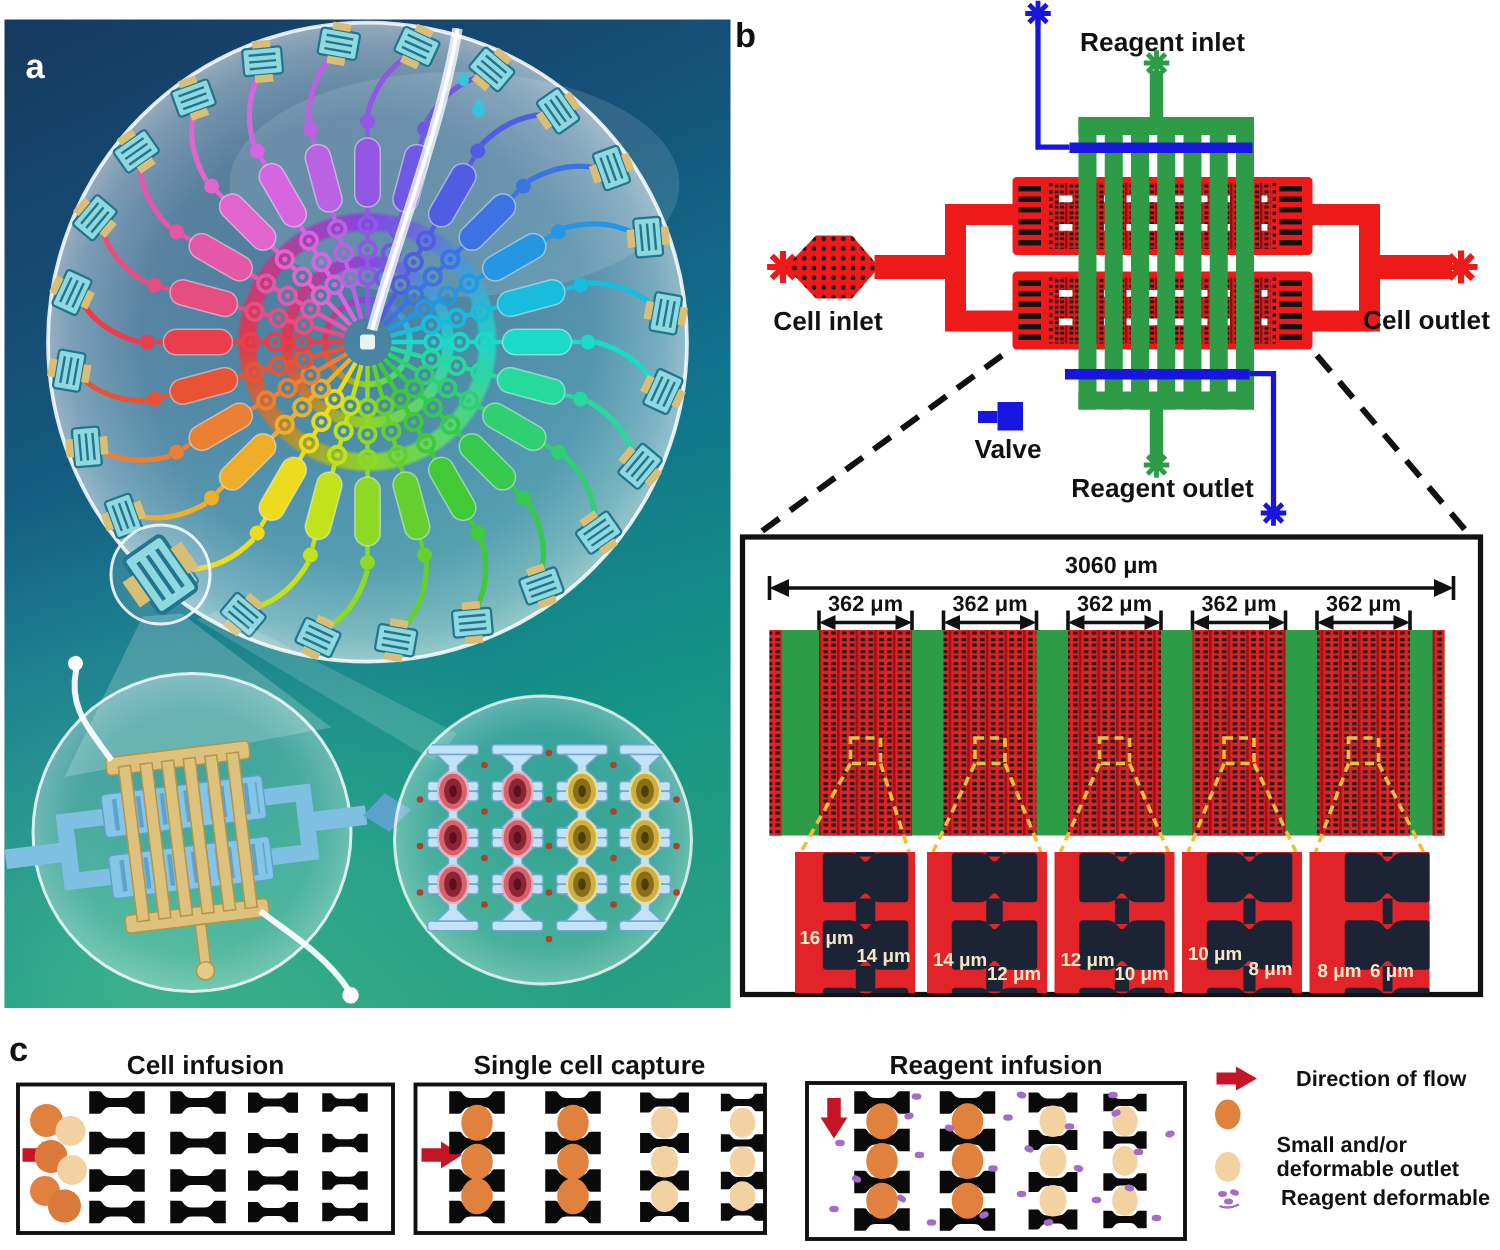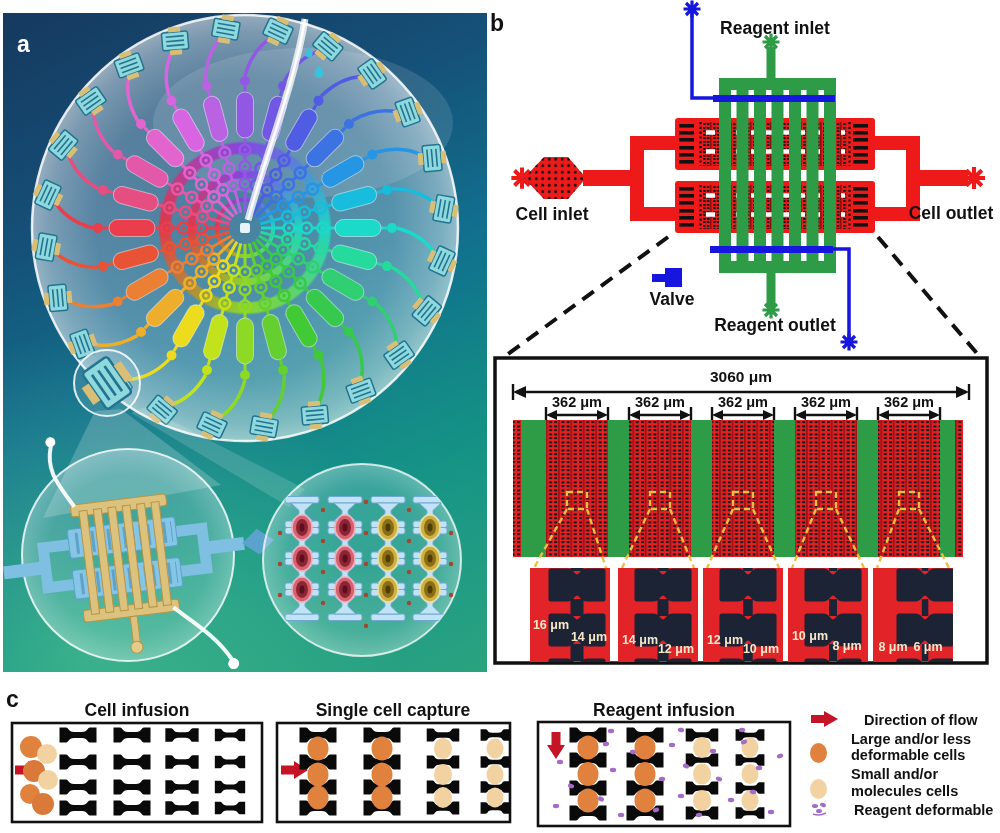--- a/index.html
+++ b/index.html
@@ -688,25 +688,24 @@
 
   <div id="legend">
     <div class="lrow">
       <svg width="30" height="18" viewBox="0 0 30 18">
           <path d="M1,5 H14 V1 L28,9 L14,17 V13 H1 Z" fill="#C41425"></path>
         </svg>
       <span class="txt">Direction of flow</span>
     </div>
     <div class="lrow">
       <span class="cellchip big-cell"></span>
-      <span class="txt">Large and/or less deformable cells</span>
     </div>
     <div class="lrow">
       <span class="cellchip small-cell"></span>
-      <span class="txt">Small and/or molecules cells</span>
+      <span class="txt">Small and/or deformable outlet</span>
     </div>
     <div class="lrow">
       <svg width="20" height="16" viewBox="0 0 20 16">
         <ellipse cx="5" cy="4" rx="3" ry="2" fill="#A46BC8"></ellipse>
           <ellipse cx="13" cy="3" rx="3" ry="2" fill="#A46BC8" transform="rotate(18 13 3)"></ellipse>
         <ellipse cx="9" cy="9" rx="3" ry="2" fill="#A46BC8"></ellipse>
           <path d="M3,12 Q9,14.5 16,11" stroke="#A46BC8" stroke-width="1.6" fill="none"></path>
       </svg>
       <span class="txt">Reagent deformable</span>
     </div>

